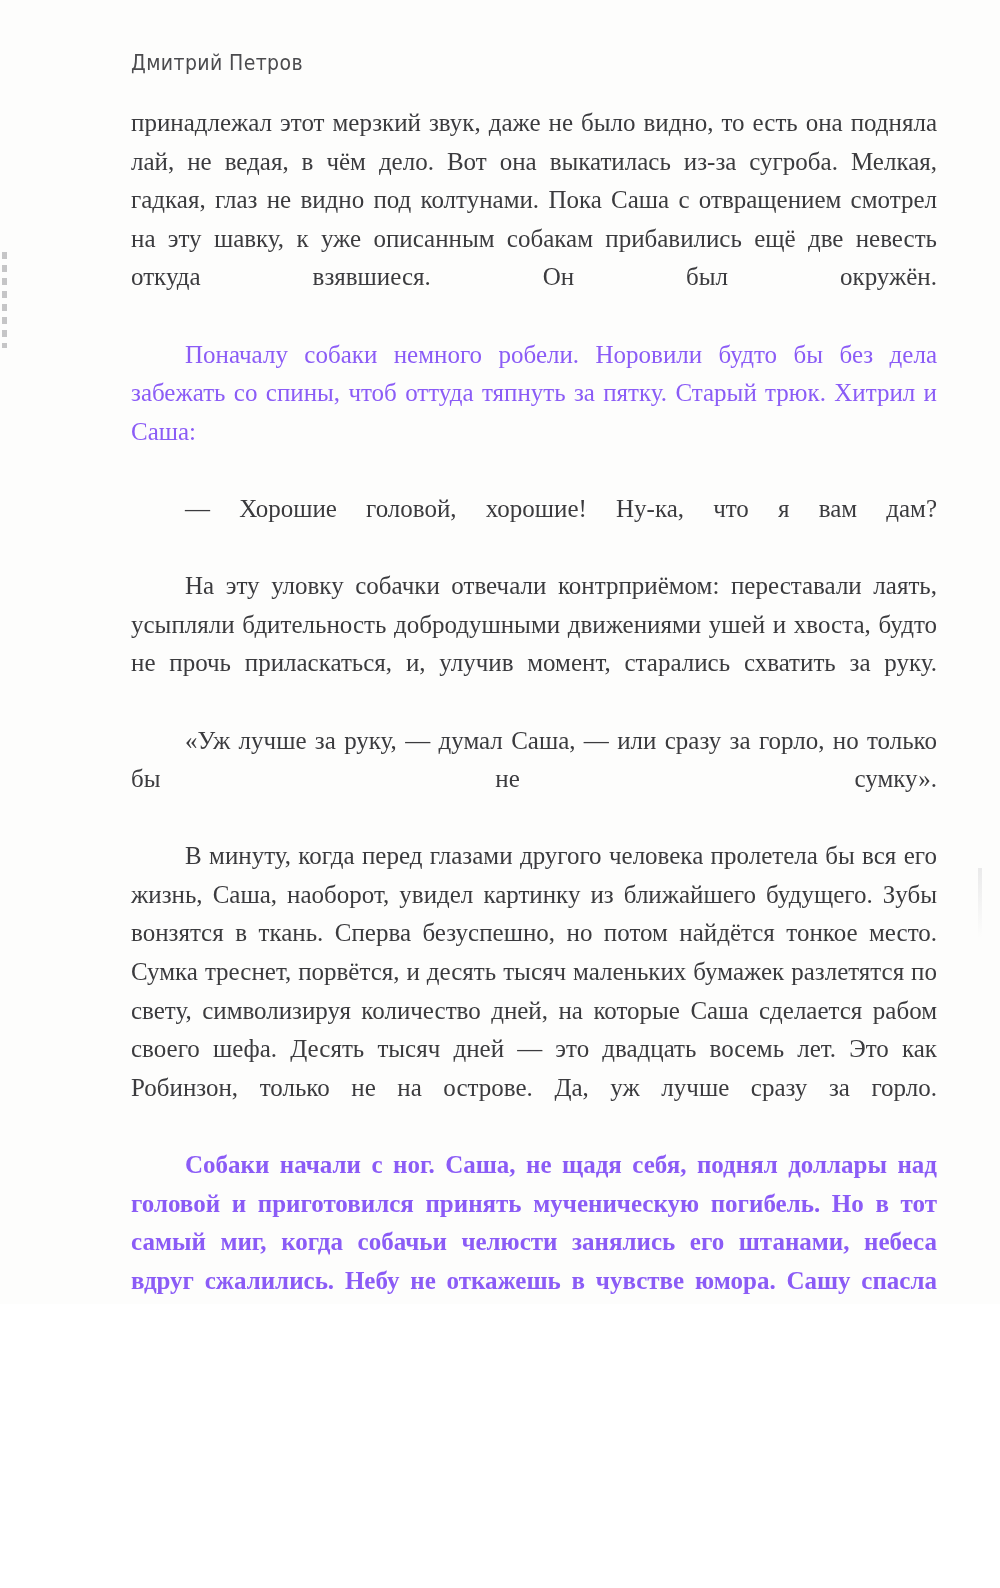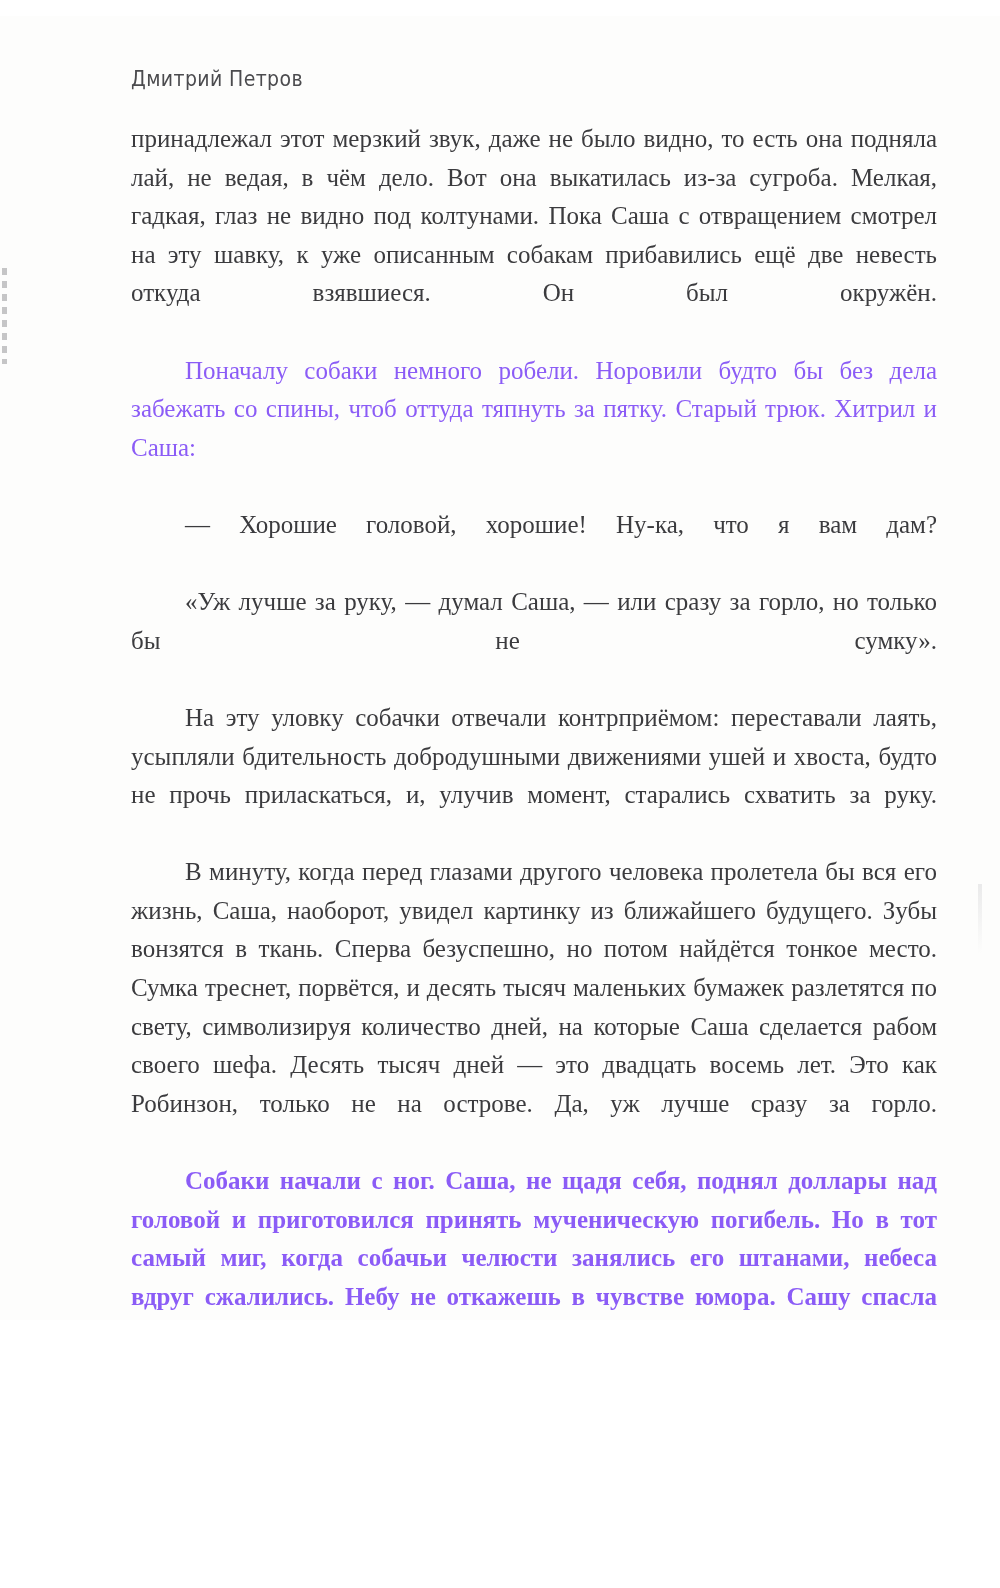--- a/index.html
+++ b/index.html
@@ -6,21 +6,21 @@
   html, body {
     margin: 0;
     padding: 0;
     background: #ffffff;
   }
 
   .page {
     position: relative;
     width: 1000px;
     height: 1304px;
-    margin: 16px auto;
+    margin: 0 auto;
     background: #fdfdfc;
     overflow: hidden;
     box-sizing: border-box;
     
     background-image:
       linear-gradient(to right, rgba(225,225,228,0.55) 0px, rgba(253,253,252,0) 14px),
       linear-gradient(to left, rgba(232,232,234,0.35) 0px, rgba(253,253,252,0) 10px);
   }
 
   
@@ -111,22 +111,22 @@
 
   <div class="edge-artifact"></div>
   <div class="edge-artifact-2"></div>
 
   <div class="running-head">Дмитрий Петров</div>
 
   <div class="text-block">
       <p class="para" style="color: rgb(59, 59, 62);">принадлежал этот мерзкий звук, даже не было видно, то есть она подняла лай, не ведая, в чём дело. Вот она выкатилась из-за сугроба. Мелкая, гадкая, глаз не видно под колтунами. Пока Саша с отвращением смотрел на эту шавку, к уже описанным собакам прибавились ещё две невесть откуда взявшиеся. Он был окружён.</p>
       <p class="para indent" style="color: #8b5cf6;">Поначалу собаки немного робели. Норовили будто бы без дела забежать со спины, чтоб оттуда тяпнуть за пятку. Старый трюк. Хитрил и Саша:</p>
       <p class="para indent" style="color: rgb(59, 59, 62);">— Хорошие головой, хорошие! Ну-ка, что я вам дам?</p>
+      <p class="para indent" style="color: rgb(59, 59, 62);">На эту уловку собачки отвечали контрприёмом: переставали лаять, усыпляли бдительность добродушными движениями ушей и хвоста, будто не прочь приласкаться, и, улучив момент, старались схватить за руку.</p>
       <p class="para indent" style="color: rgb(59, 59, 62);">«Уж лучше за руку, — думал Саша, — или сразу за горло, но только бы не сумку».</p>
-      <p class="para indent" style="color: rgb(59, 59, 62);">На эту уловку собачки отвечали контрприёмом: переставали лаять, усыпляли бдительность добродушными движениями ушей и хвоста, будто не прочь приласкаться, и, улучив момент, старались схватить за руку.</p>
       <p class="para indent" style="color: rgb(59, 59, 62);">В минуту, когда перед глазами другого человека пролетела бы вся его жизнь, Саша, наоборот, увидел картинку из ближайшего будущего. Зубы вонзятся в ткань. Сперва безуспешно, но потом найдётся тонкое место. Сумка треснет, порвётся, и десять тысяч маленьких бумажек разлетятся по свету, символизируя количество дней, на которые Саша сделается рабом своего шефа. Десять тысяч дней — это двадцать восемь лет. Это как Робинзон, только не на острове. Да, уж лучше сразу за горло.</p>
       <p class="para indent" style="color: #8b5cf6; font-weight: bold;">Собаки начали с ног. Саша, не щадя себя, поднял доллары над головой и приготовился принять мученическую погибель. Но в тот самый миг, когда собачьи челюсти занялись его штанами, небеса вдруг сжалились. Небу не откажешь в чувстве юмора. Сашу спасла любовь. Пролетавший мимо собачий купидон пустил стрелу псу под хвост.</p>
       <p class="para indent" style="color: rgb(59, 59, 62);">Худой кобель вдруг нашёл гадкую сучку чрезвычайно привлекательной. В таких делах стадные инстинкты отходят на второй план и каждый становится сам за себя. Он намекнул ей немедля продолжить знакомство. Сучка оказалась той ещё потаскухой, и у них быстро всё заладилось.</p>
     </div>
 
   <div class="folio">6</div>
 
 </div>
 
 </body></html>

